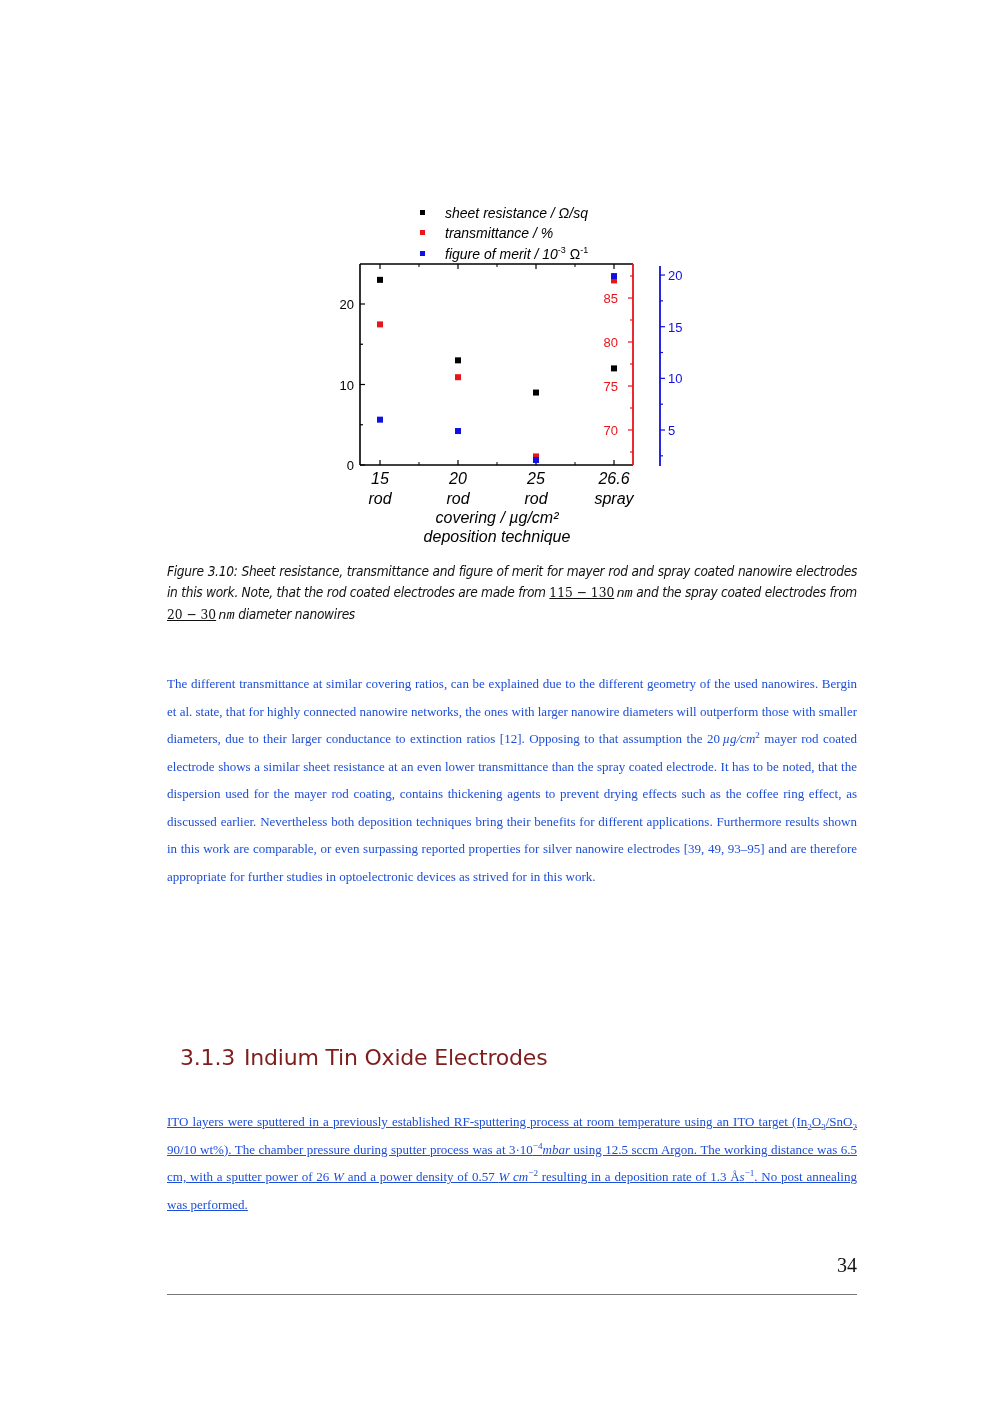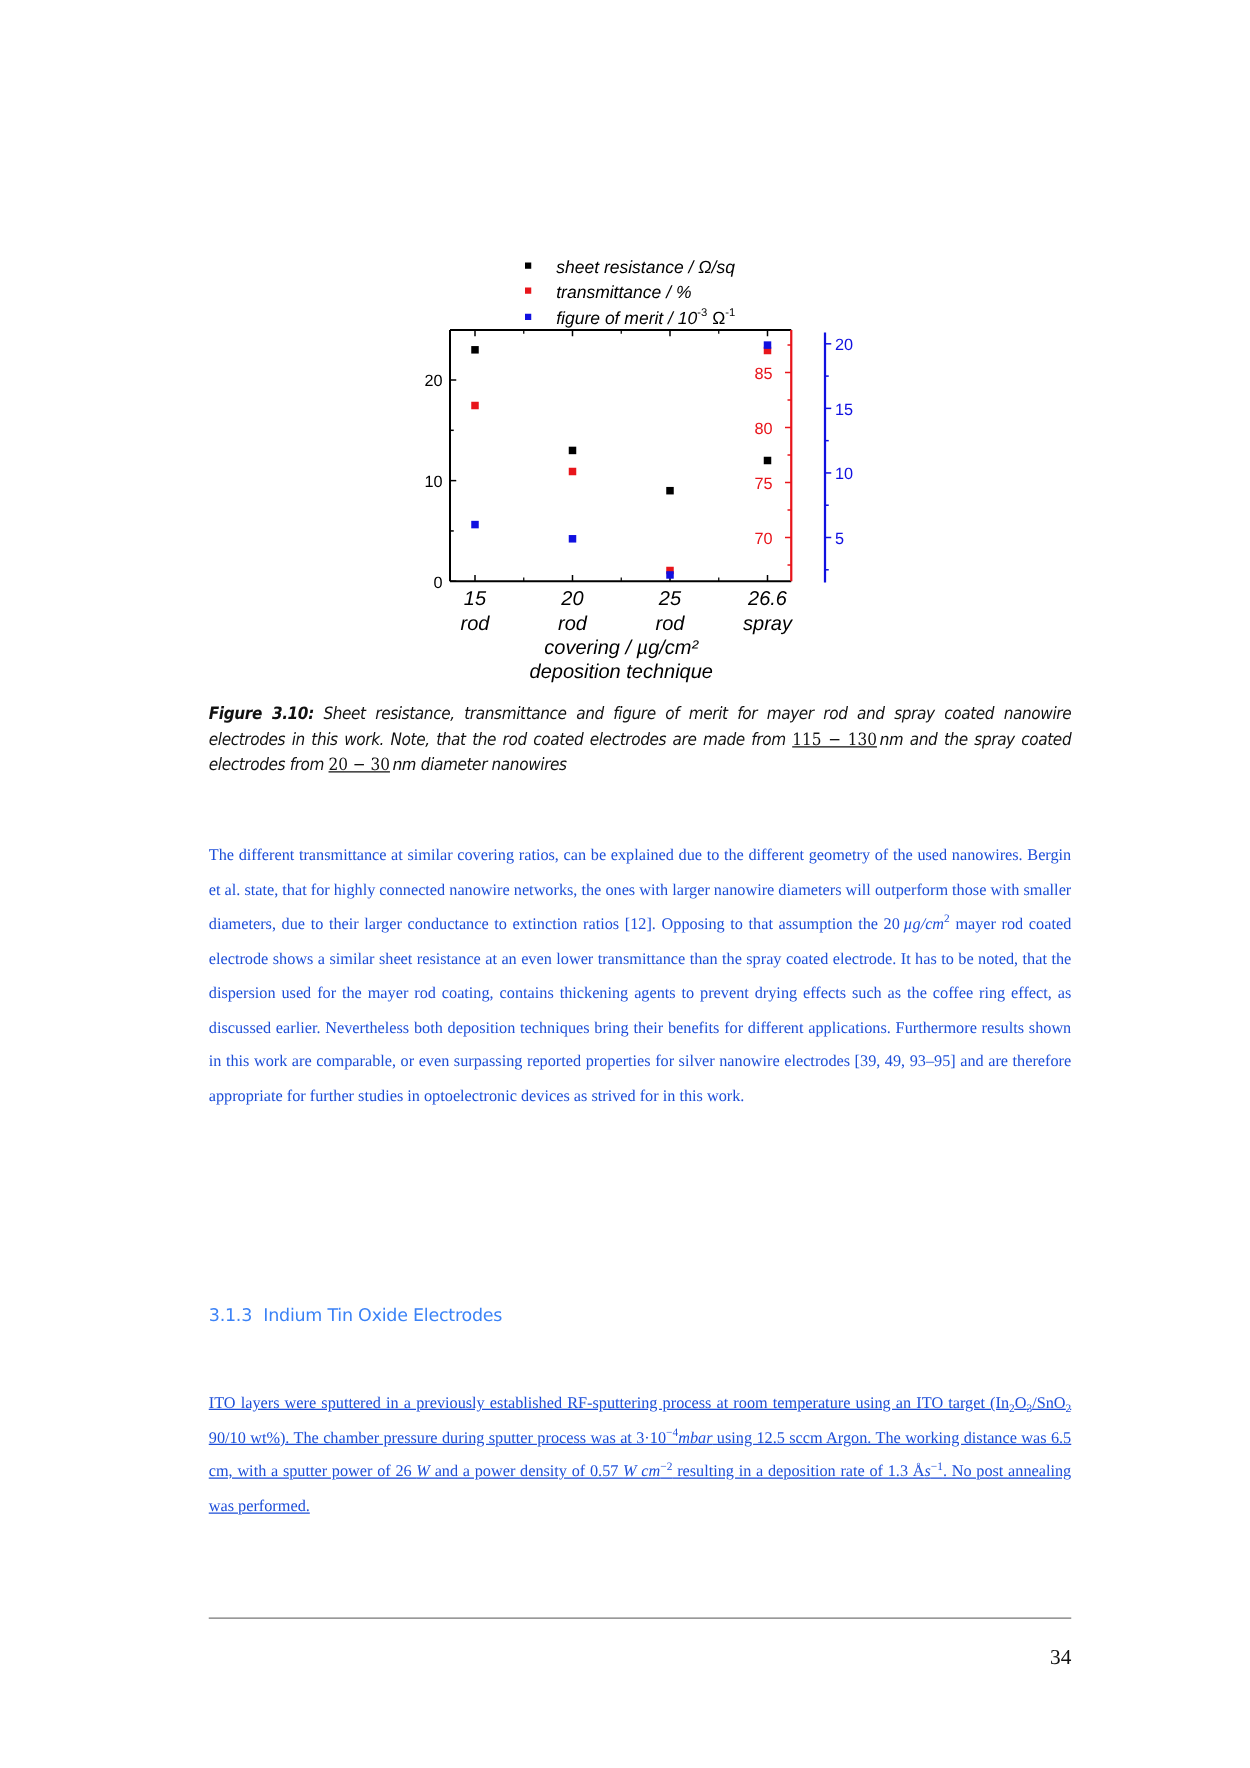--- a/index.html
+++ b/index.html
@@ -6,41 +6,41 @@
   body { width: 1000px; height: 1414px; position: relative; overflow: hidden; }
   .page { position: absolute; left: 0; top: 0; width: 1000px; height: 1414px; background: #fff; }
   .chart-wrap { position: absolute; left: 320px; top: 195px; width: 380px; height: 360px; }
   .chart-wrap svg { position: absolute; left: 0; top: 0; overflow: visible; }
   .caption {
     position: absolute; left: 167px; top: 561px; width: 690px;
     font-family: "DejaVu Sans", "Liberation Sans", sans-serif;
     font-size: 13.6px; line-height: 20.5px; font-style: italic; color: #111;
     text-align: justify; font-stretch: condensed; letter-spacing: -0.3px;
   }
-  .caption b { font-weight: bold; font-style: italic; }
+  .caption b { font-weight: normal; font-style: italic; }
   .caption .m { font-family: "DejaVu Serif", "Liberation Serif", serif; font-style: normal; letter-spacing: 0; text-decoration: underline; }
-  .caption .mi { font-family: Liberation Sans, sans-serif; font-style: italic; letter-spacing: 0; }
+  .caption .mi { font-family: Liberation Mono, monospace; font-style: italic; letter-spacing: 0; }
   .body-text {
     position: absolute; left: 167px; width: 690px;
     font-family: "Liberation Serif", "DejaVu Serif", serif;
     font-size: 13px; line-height: 27.5px; color: #1d4ed8; text-align: justify;
   }
   .para1 { top: 670px; }
   .para2 { top: 1108px; text-decoration: underline; }
   .body-text .it { font-style: italic; }
   .heading {
-    position: absolute; left: 167px; top: 1045px;
+    position: absolute; left: 180px; top: 1045px;
     font-family: "DejaVu Sans", "Liberation Sans", sans-serif;
-    font-size: 14px; color: #3b82f6; letter-spacing: -0.2px;
+    font-size: 22px; color: #7f1d1d; letter-spacing: -0.2px;
   }
   .heading .num { margin-right: 9px; }
   .footer-rule { position: absolute; left: 167px; top: 1294px; width: 690px; height: 1px; background: #777; }
   .page-num {
-    position: absolute; right: 143px; top: 1316px;
-    font-family: "Liberation Serif", "DejaVu Serif", serif; font-size: 17px; color: #111;
+    position: absolute; right: 143px; top: 1254px;
+    font-family: "Liberation Serif", "DejaVu Serif", serif; font-size: 20px; color: #111;
   }
   sup, sub { font-size: 70%; line-height: 0; }
 </style>
 </head>
 <body>
 
 <div class="page">
 
   <div class="chart-wrap">
     <svg id="chart-svg" width="380" height="360" viewBox="0 0 380 360">

